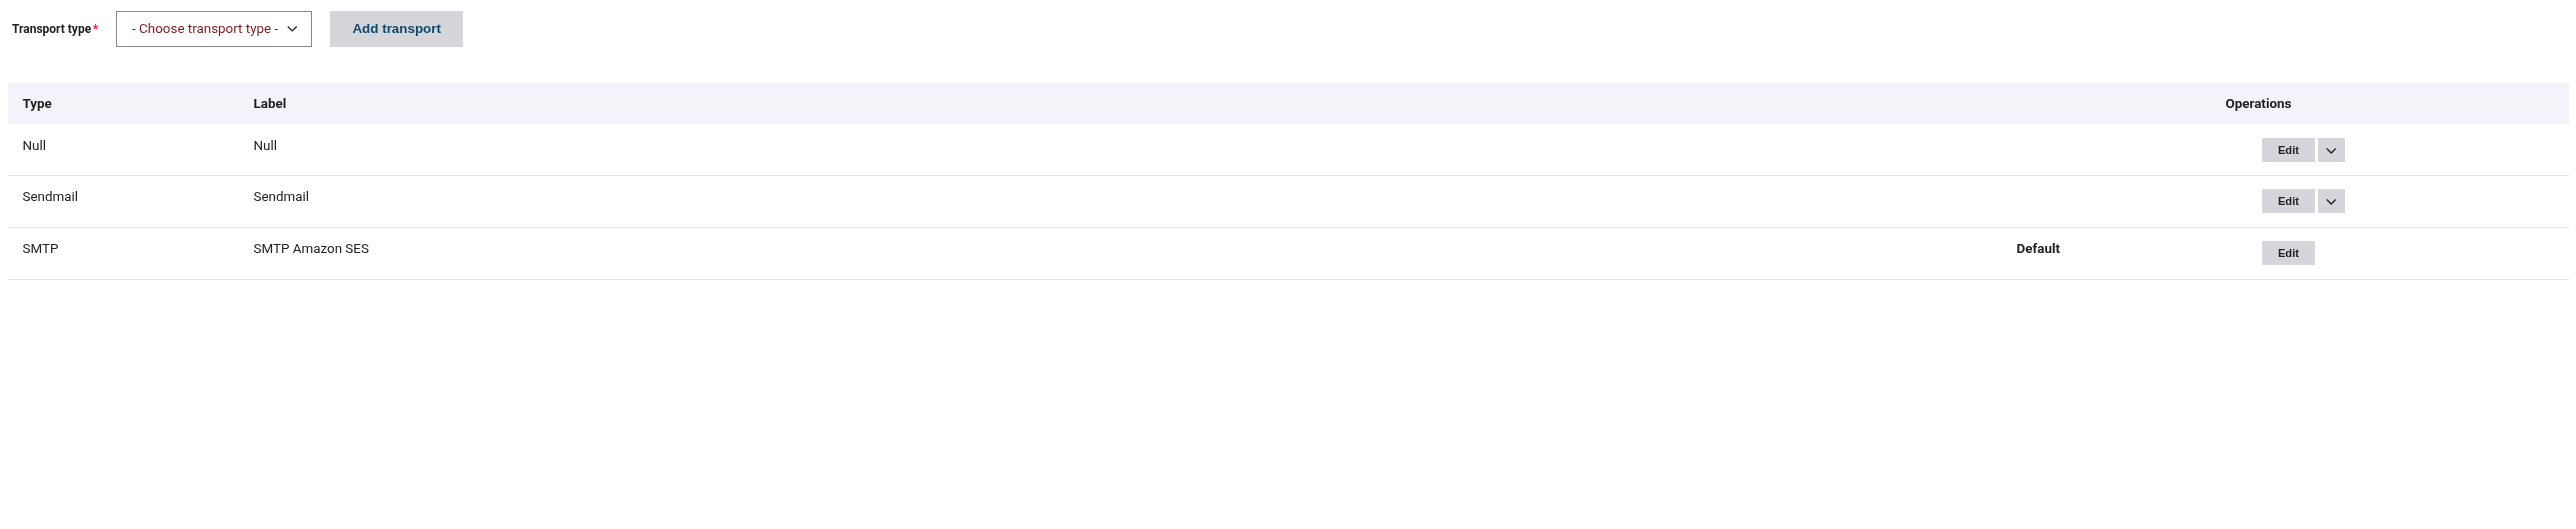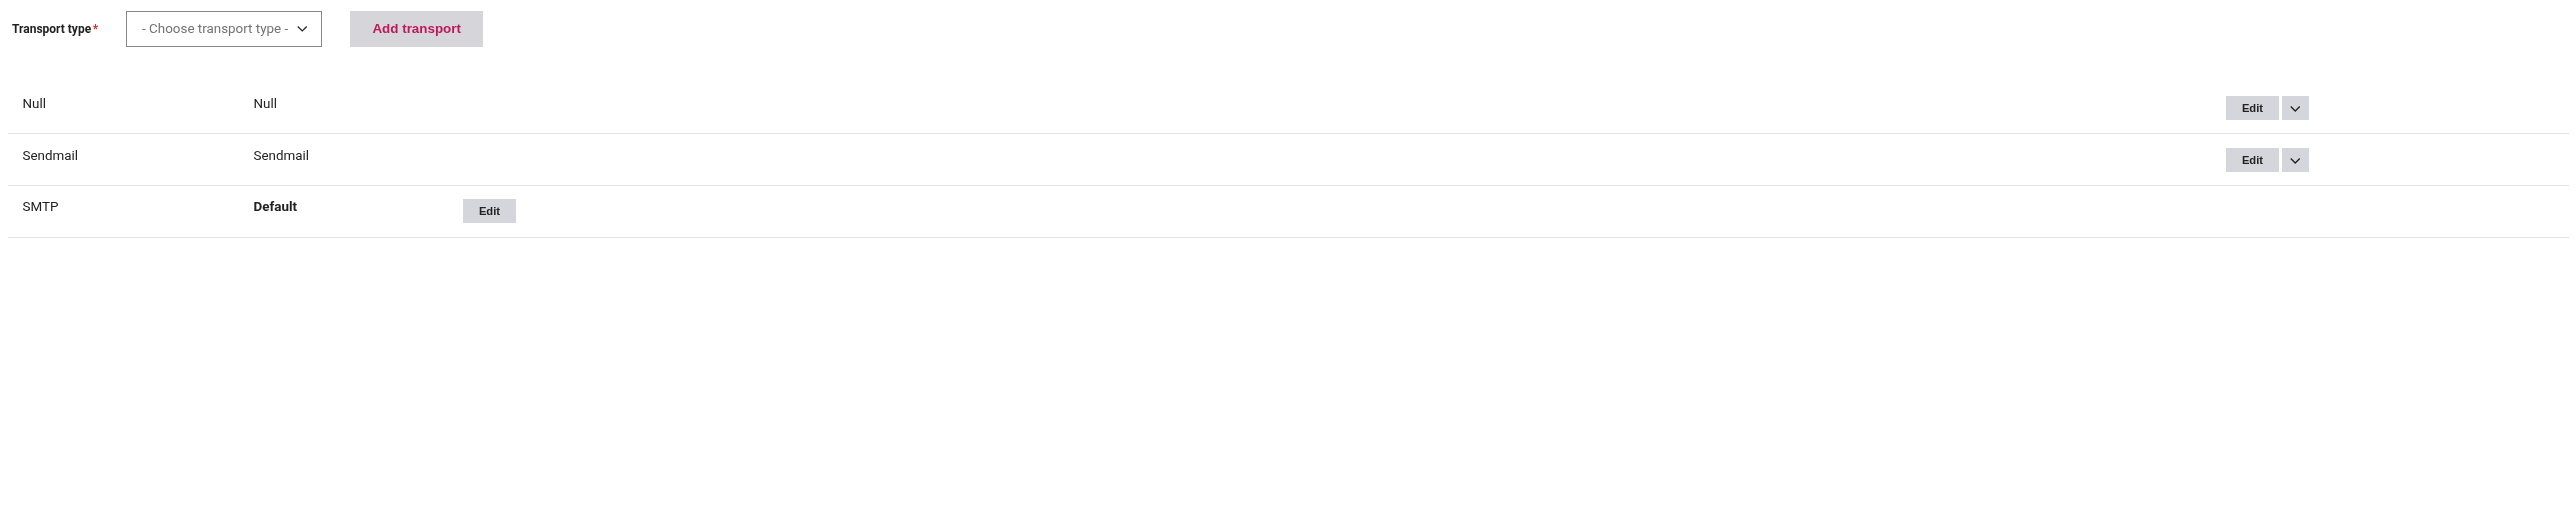--- a/index.html
+++ b/index.html
@@ -5,21 +5,21 @@
     * { box-sizing: border-box; margin: 0; padding: 0; }
     body {
       font-family: -apple-system, BlinkMacSystemFont, "Segoe UI", Roboto, Helvetica, Arial, sans-serif;
       background: #ffffff;
       color: #222;
       padding: 10.5px 7.5px 7.5px 7.5px;
     }
     .top-row {
       display: flex;
       align-items: center;
-      gap: 28px;
+      gap: 18px;
       margin-bottom: 36px;
       padding-left: 4.5px;
     }
     .field-label {
       font-size: 12px;
       font-weight: 700;
       color: #222;
     }
     .required {
       color: #d8292f;
@@ -29,38 +29,38 @@
     .select-wrap {
       border: 0.7px solid #888;
       height: 36px;
       display: flex;
       align-items: center;
       padding: 0 13.4px 0 15px;
       gap: 9px;
       cursor: pointer;
       background: #fff;
       font-size: 13.4px;
-      color: #737373;
+      color: #7f1d1d;
     }
     .chevron {
       width: 10.5px;
       height: 10.5px;
       display: inline-flex;
       align-items: center;
       justify-content: center;
     }
     .chevron svg { display: block; }
     .btn-primary {
       background: #d6d6da;
       border: none;
       height: 36px;
       padding: 0 22.4px;
       font-size: 13.4px;
       font-weight: 700;
-      color: #be185d;
+      color: #0c4a6e;
       cursor: pointer;
     }
     .table {
       width: 100%;
     }
     .thead {
       display: flex;
       background: #f3f4f9;
       padding: 13.4px 15px;
       font-size: 13.4px;
@@ -71,21 +71,21 @@
       align-items: flex-start;
       padding: 13.4px 15px;
       border-bottom: 0.7px solid #e3e3e7;
       font-size: 13.4px;
       min-height: 49px;
     }
     .col-type { width: 231px; flex-shrink: 0; }
     .col-label { flex: 1 1 auto; }
     .col-status { width: 209px; flex-shrink: 0; font-weight: bold; }
     .col-ops { width: 328px; flex-shrink: 0; }
-    .ops-wrap { display: flex; }
+    .ops-wrap { display: flex; margin-left: 36px; }
     .btn-edit {
       background: #d5d6db;
       border: none;
       height: 24px;
       padding: 0 16.4px;
       font-size: 11.2px;
       font-weight: 700;
       color: #222;
       cursor: pointer;
     }
@@ -114,20 +114,26 @@
     <span class="chevron">
       <svg width="10.5" height="7.5" viewBox="0 0 14 10">
           <path d="M1 2 L7 8 L13 2" stroke="#222" stroke-width="1.6" fill="none"></path>
         </svg>
     </span>
   </div>
   <button class="btn-primary">Add transport</button>
 </div>
 
 <div class="table">
+  <div class="thead">
+    <div class="col-type">Type</div>
+    <div class="col-label">Label</div>
+    <div class="spacer-status"></div>
+    <div class="col-ops">Operations</div>
+  </div>
   <div class="tbody" id="tbody">
       <div class="row">
         <div class="col-type">Null</div>
         <div class="col-label">Null</div>
         <div class="col-status"></div>
         <div class="col-ops">
           <div class="ops-wrap">
             <button class="btn-edit">Edit</button>
             <button class="btn-drop">
               <span><svg width="10.5" height="7.5" viewBox="0 0 14 10">
@@ -147,20 +153,21 @@
             <button class="btn-drop">
               <span><svg width="10.5" height="7.5" viewBox="0 0 14 10">
                   <path d="M1 2 L7 8 L13 2" stroke="#222" stroke-width="1.8" fill="none"></path>
                 </svg></span>
             </button>
           </div>
         </div>
       </div>
       <div class="row">
         <div class="col-type">SMTP</div>
+        <div class="col-label">SMTP Amazon SES</div>
         <div class="col-status">Default</div>
         <div class="col-ops">
           <div class="ops-wrap">
             <button class="btn-edit">Edit</button>
           </div>
         </div>
       </div>
     </div>
 </div>
 

